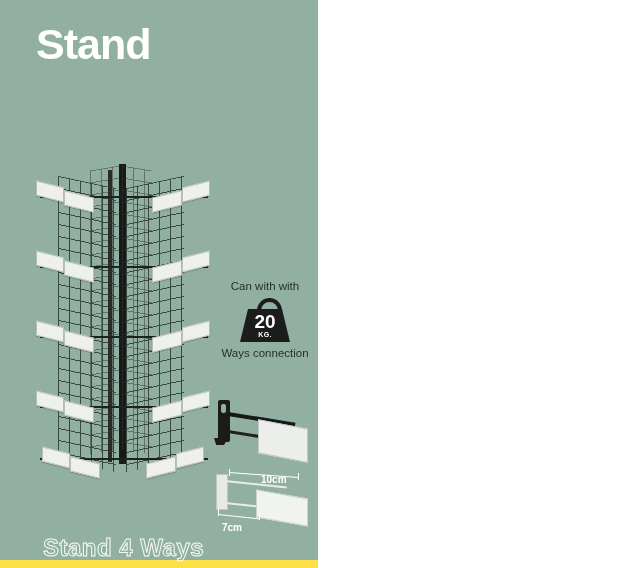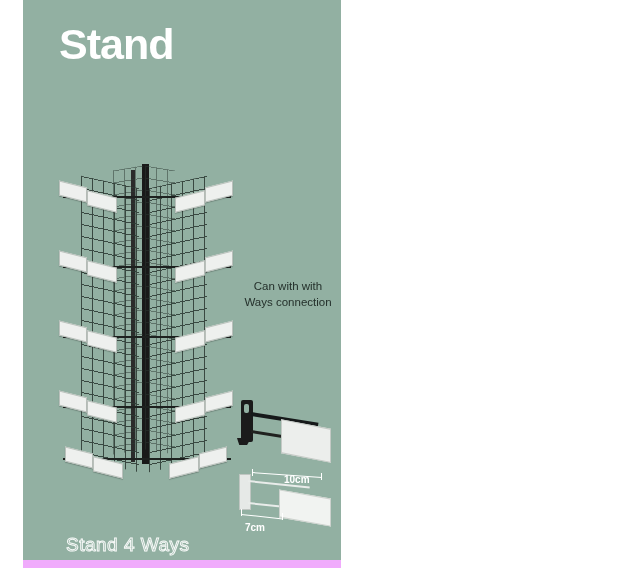--- a/index.html
+++ b/index.html
@@ -1,28 +1,28 @@
 <!DOCTYPE html>
 <html><head>
 <meta charset="utf-8">
 <style>
   html,body{margin:0;padding:0;background:#ffffff;}
   body{width:623px;height:568px;position:relative;overflow:hidden;
        font-family:"Liberation Sans","DejaVu Sans",sans-serif;}
 
-  .stage{position:absolute;inset:0;background:#f0abfc;margin-left:23px;}
+  .stage{position:absolute;inset:0;background:#fde047;}
 
   
   .green-panel{position:absolute;left:0;top:0;width:318px;height:560px;background:#92b0a2;}
 
   .title{position:absolute;left:36px;top:22px;color:#ffffff;font-weight:bold;
          font-size:43px;line-height:44px;letter-spacing:-1px;}
   .title span{display:block;}
 
-  .footer-outline{position:absolute;left:43px;top:534px;font-size:19px;font-weight:normal;
+  .footer-outline{position:absolute;left:43px;top:534px;font-size:24px;font-weight:bold;
         color:transparent;-webkit-text-stroke:1px rgba(255,255,255,.92);letter-spacing:.5px;}
 
   
   .stand{position:absolute;left:34px;top:158px;width:180px;height:360px;}
   .stand .mast{position:absolute;left:85px;top:6px;width:7px;height:300px;background:#191919;}
   .stand .mast2{position:absolute;left:74px;top:12px;width:4px;height:292px;background:#2b2b2b;}
   .gridpanel{position:absolute;background:
       repeating-linear-gradient(to right,#2d3a34 0 1px,transparent 1px 11px),
       repeating-linear-gradient(to bottom,#2d3a34 0 1px,transparent 1px 12px);
       opacity:.88;}
@@ -121,20 +121,26 @@
 
       <div class="shelf" style="left:8px;top:292px;width:26px;height:13px;transform:skewY(14deg);"></div>
       <div class="shelf" style="left:36px;top:302px;width:28px;height:13px;transform:skewY(14deg);"></div>
       <div class="shelf" style="left:112px;top:302px;width:28px;height:13px;transform:skewY(-14deg);"></div>
       <div class="shelf" style="left:142px;top:292px;width:26px;height:13px;transform:skewY(-14deg);"></div>
 
     </div>
 
     <div class="cws">
       <div class="cap">Can with with</div>
+      <div class="weight-icon">
+        <div class="ring"></div>
+        <div class="body"></div>
+        <div class="num">20</div>
+        <div class="kg">KG.</div>
+      </div>
       <div class="cap">Ways connection</div>
     </div>
 
     <div class="bracket">
       <div class="hook"></div>
       <div class="hookhole"></div>
       <div class="hookfoot"></div>
       <div class="rodA"></div>
       <div class="rodB"></div>
       <div class="plate"></div>

